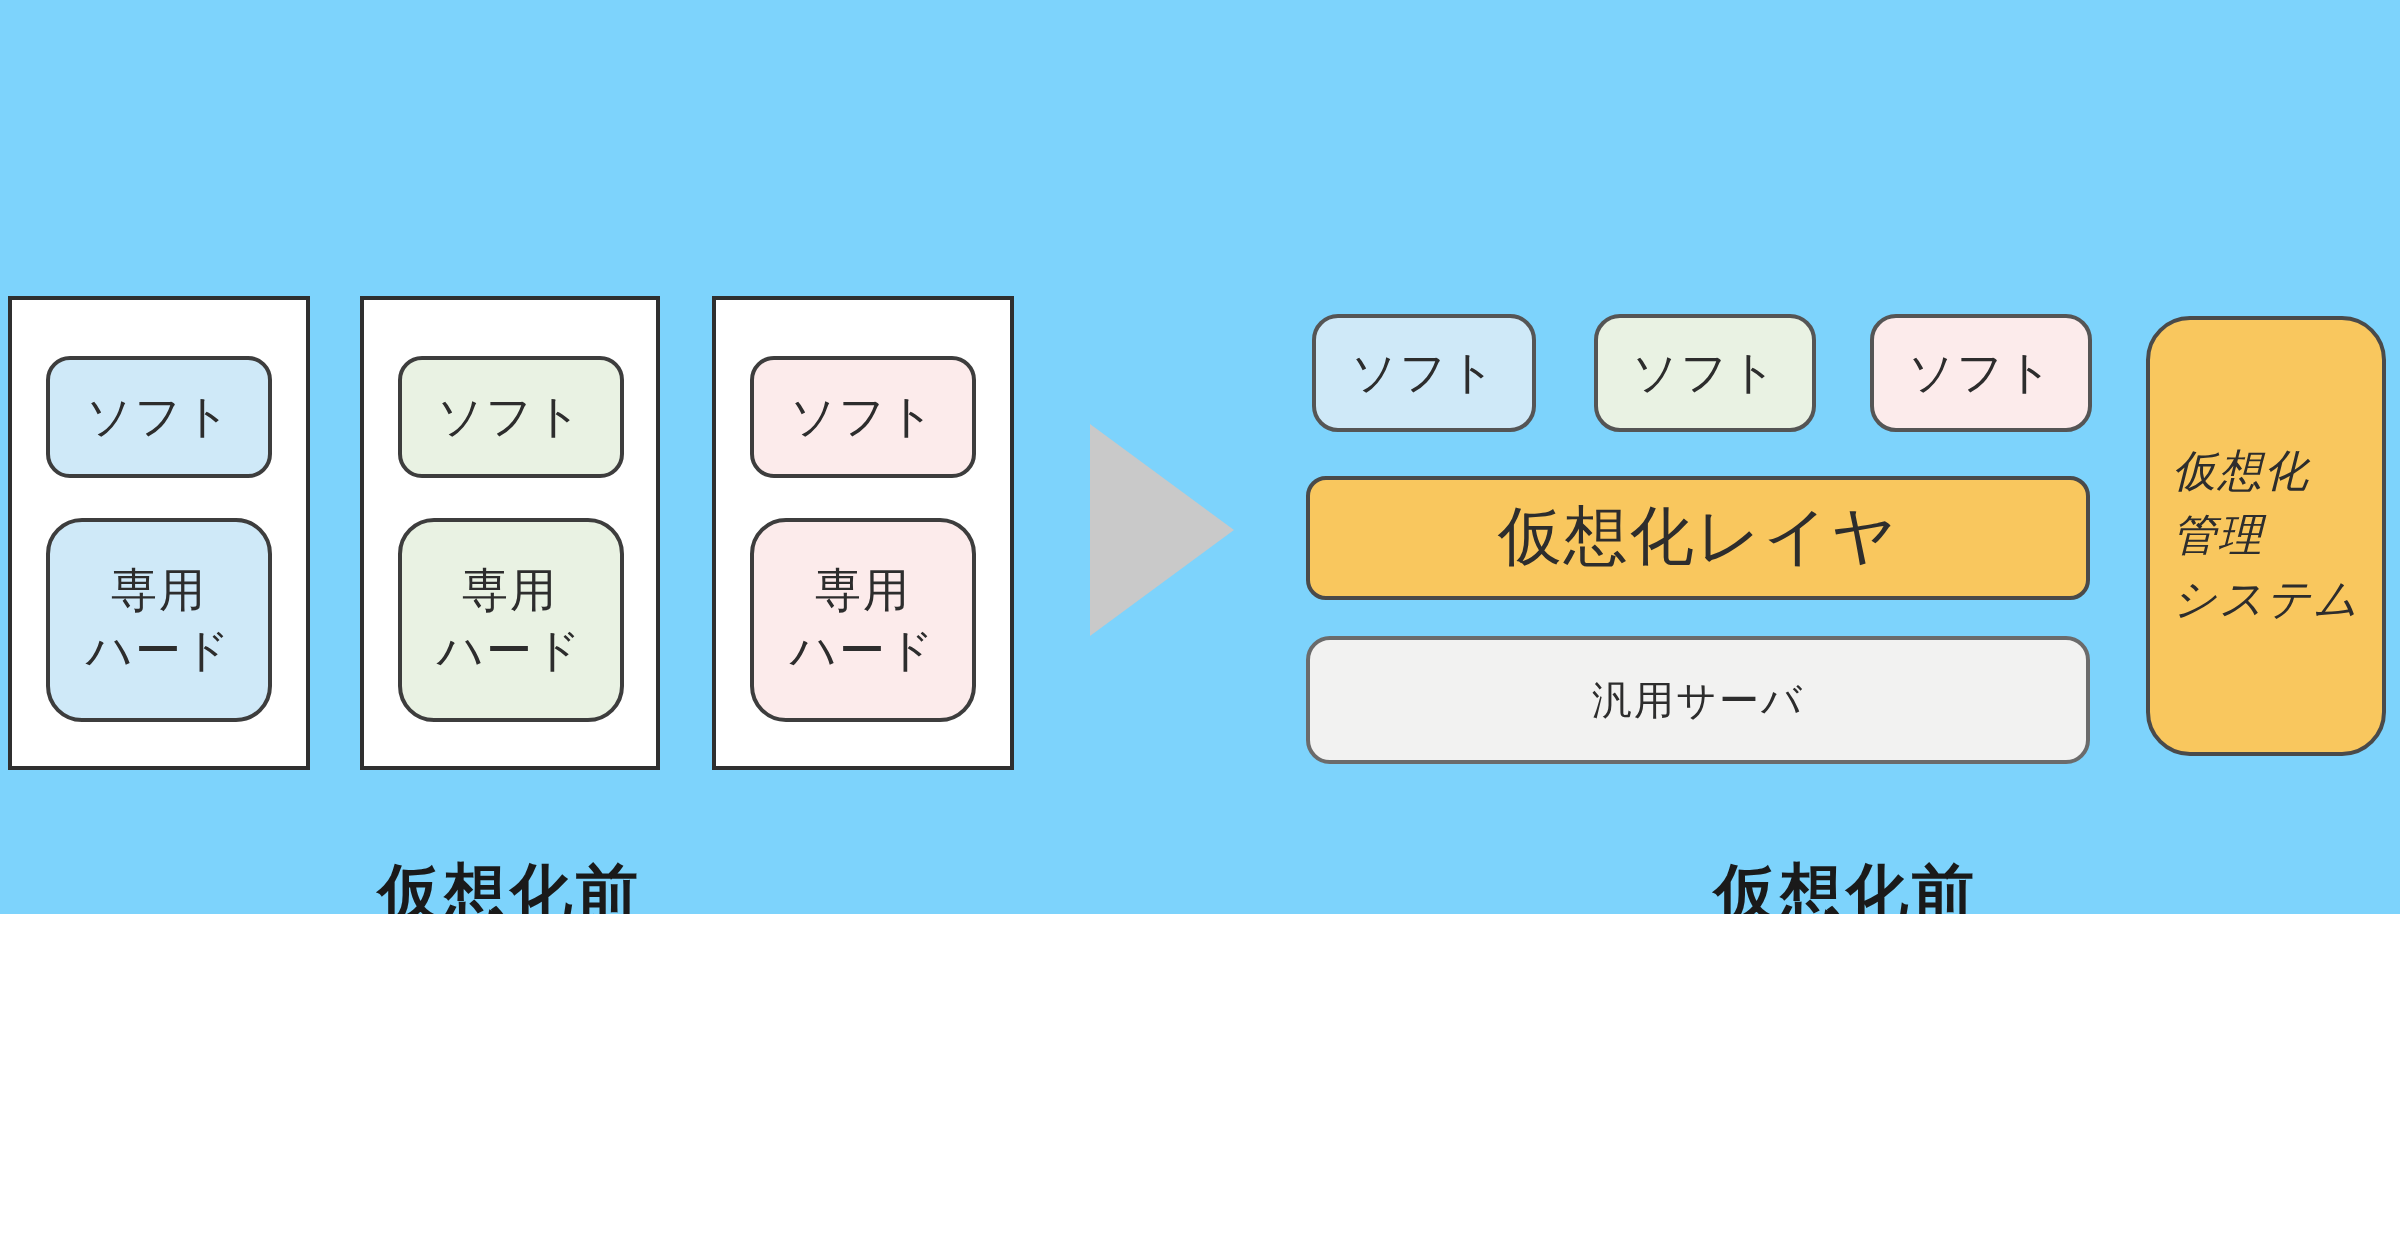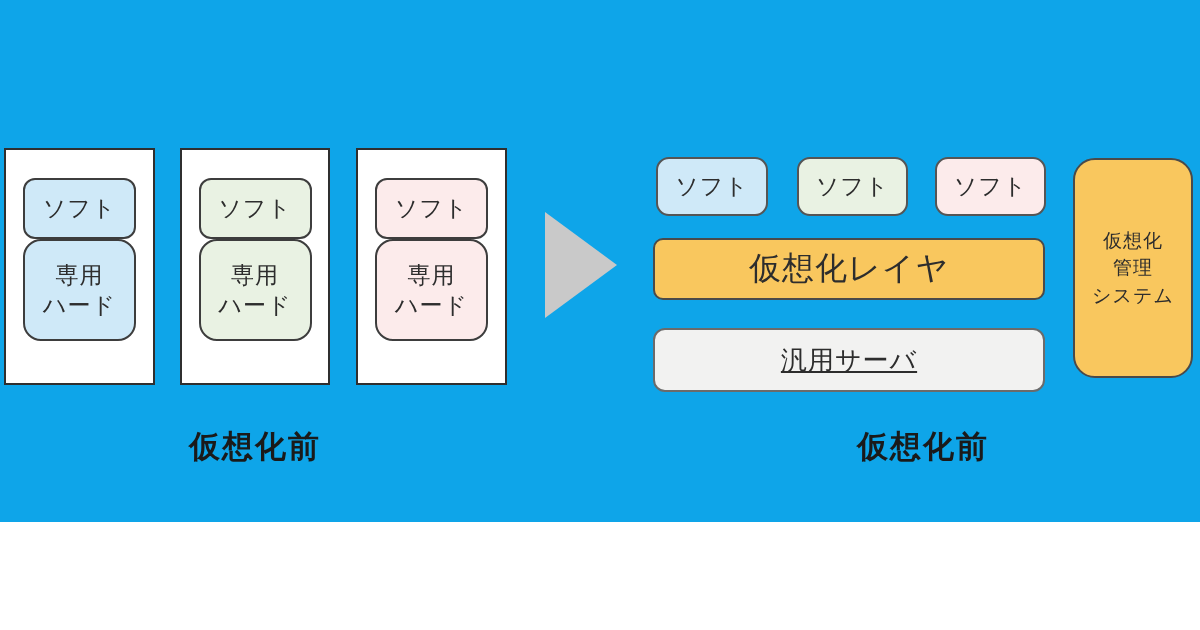--- a/index.html
+++ b/index.html
@@ -4,22 +4,22 @@
 <style>
   * { margin: 0; padding: 0; box-sizing: border-box; }
   html, body { background: #ffffff; }
   body {
     font-family: "Liberation Sans", "DejaVu Sans", sans-serif;
     color: #2d2d2d;
   }
   .canvas {
     position: relative;
     width: 1200px;
-    height: 522px;
-    background: #0ea5e9;
+    height: 457px;
+    background: #7dd3fc;
     overflow: hidden;
   }
 
   
   .server-unit {
     position: absolute;
     top: 148px;
     height: 237px;
     background: #ffffff;
     border: 2px solid #2f2f2f;
@@ -39,20 +39,21 @@
     border-radius: 12px;
     display: flex;
     align-items: center;
     justify-content: center;
     font-size: 23px;
     letter-spacing: 1px;
   }
   .hard-chip {
     width: 113px;
     height: 102px;
+    margin-top: 20px;
     border: 2px solid #3d3d3d;
     border-radius: 18px;
     display: flex;
     align-items: center;
     justify-content: center;
     text-align: center;
     font-size: 23px;
     line-height: 1.32;
     letter-spacing: 1px;
     white-space: pre-line;
@@ -94,48 +95,48 @@
     border-radius: 10px;
     display: flex;
     align-items: center;
     justify-content: center;
     font-size: 32px;
     letter-spacing: 1px;
   }
   .server-bar {
     position: absolute;
     left: 653px;
-    top: 328px;
+    top: 318px;
     width: 392px;
     height: 64px;
     border: 2px solid #6b6b6b;
     border-radius: 12px;
     display: flex;
     align-items: center;
     justify-content: center;
-    font-size: 26px;
+    font-size: 20px;
     letter-spacing: 1px;
-    text-decoration: underline;
   }
   .mgmt-box {
     position: absolute;
     left: 1073px;
     top: 158px;
     width: 120px;
     height: 220px;
     border: 2px solid #4a4a4a;
     border-radius: 22px;
     display: flex;
     align-items: center;
     justify-content: center;
-    text-align: center;
-    font-size: 19px;
+    text-align: left;
+    font-size: 22px;
     line-height: 1.45;
     letter-spacing: 1px;
     white-space: pre-line;
+    font-style: italic;
   }
 
   
   .caption {
     position: absolute;
     top: 426px;
     width: 300px;
     text-align: center;
     font-size: 31px;
     font-weight: 600;

